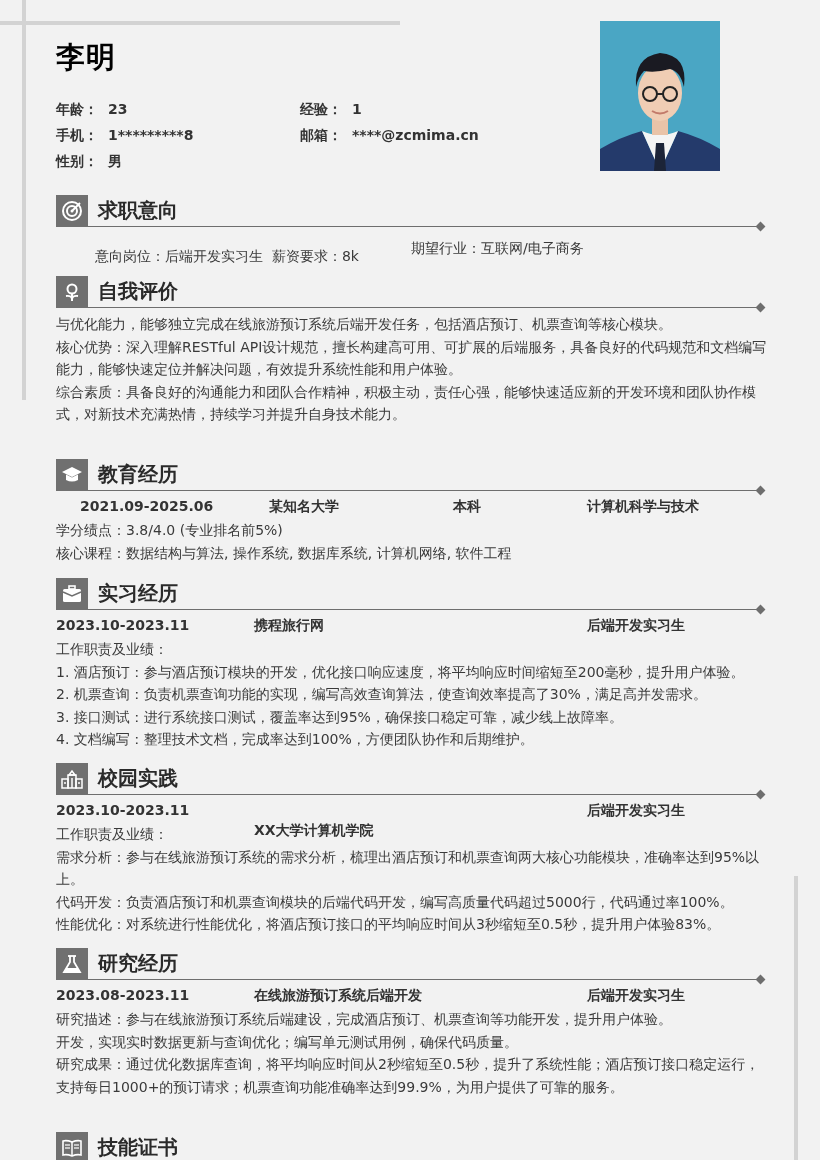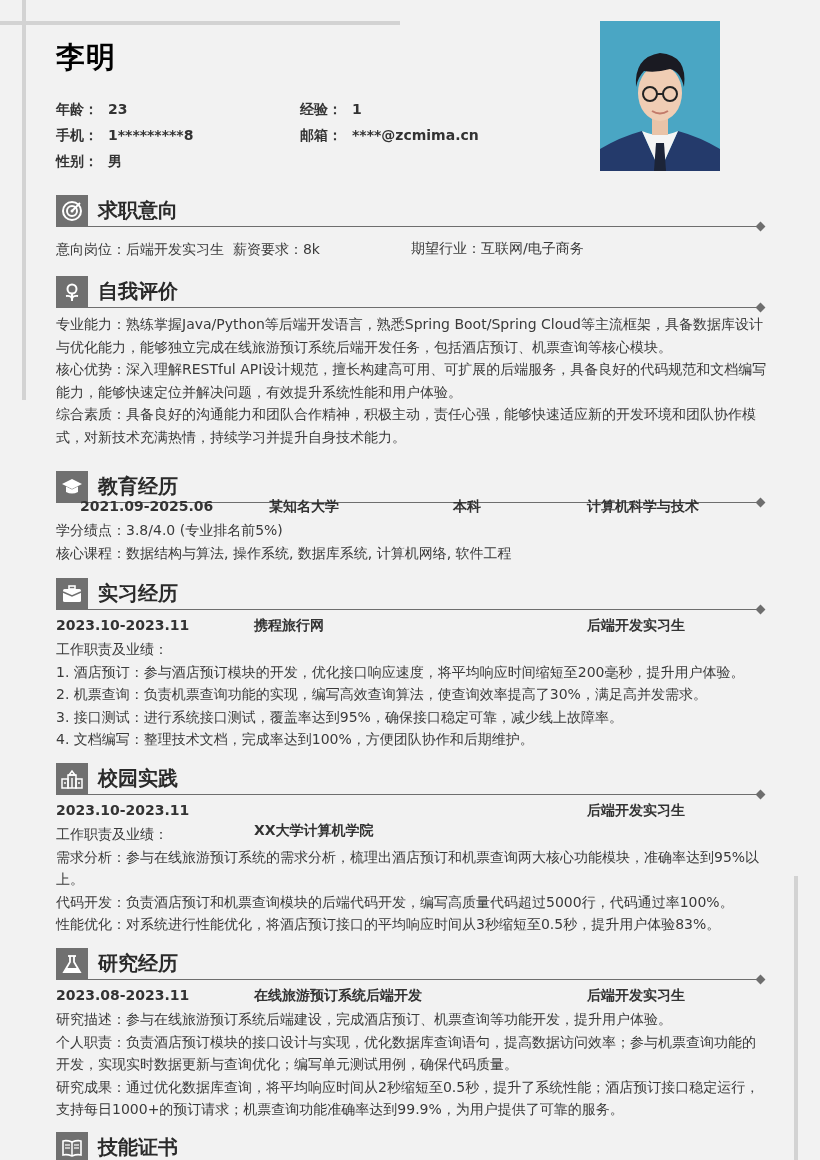--- a/index.html
+++ b/index.html
@@ -100,45 +100,44 @@
         <circle cx="11" cy="11" r="9" fill="none" stroke="#fff" stroke-width="2"></circle>
         <circle cx="11" cy="11" r="5" fill="none" stroke="#fff" stroke-width="2"></circle>
         <circle cx="11" cy="11" r="1.5" fill="#fff"></circle>
         <line x1="11" y1="11" x2="19" y2="3" stroke="#fff" stroke-width="2"></line>
       </svg>
   </div>
   <div class="title">求职意向</div>
   <div class="rule"></div>
   <div class="diamond"></div>
 </div>
-<div class="text" style="top:238px;width:300px;"><span>意向岗位：后端开发实习生</span>&nbsp;&nbsp;<span>薪资要求：8k</span></div>
+<div class="text" style="top:245px;width:300px;margin-left:39px;"><span>意向岗位：后端开发实习生</span>&nbsp;&nbsp;<span>薪资要求：8k</span></div>
 <div class="text" style="top:237px;left:411px;width:300px;">期望行业：互联网/电子商务</div>
 
 <div class="section-header" style="top:276px;">
   <div class="icon-box">
     <svg width="20" height="20" viewBox="0 0 20 20">
         <circle cx="10" cy="7" r="4.5" fill="none" stroke="#fff" stroke-width="2"></circle>
         <line x1="10" y1="11" x2="10" y2="19" stroke="#fff" stroke-width="2"></line>
         <path d="M4 14 Q10 13 10 18 Q10 13 16 14" fill="none" stroke="#fff" stroke-width="1.8"></path>
       </svg>
   </div>
   <div class="title">自我评价</div>
   <div class="rule"></div>
   <div class="diamond"></div>
 </div>
 <div class="text" style="top:313px;">
-  <div>专业能力：熟练掌握Java/Python等后端开发语言，熟悉Spring Boot/Spring Cloud等主流框架，具备数据库设计</div>
   <div>与优化能力，能够独立完成在线旅游预订系统后端开发任务，包括酒店预订、机票查询等核心模块。</div>
   <div>核心优势：深入理解RESTful API设计规范，擅长构建高可用、可扩展的后端服务，具备良好的代码规范和文档编写</div>
   <div>能力，能够快速定位并解决问题，有效提升系统性能和用户体验。</div>
   <div>综合素质：具备良好的沟通能力和团队合作精神，积极主动，责任心强，能够快速适应新的开发环境和团队协作模</div>
   <div>式，对新技术充满热情，持续学习并提升自身技术能力。</div>
 </div>
 
-<div class="section-header" style="top:471px;">
+<div class="section-header" style="top:459px;">
   <div class="icon-box">
     <svg width="22" height="20" viewBox="0 0 22 20">
         <path d="M1 7 L11 2 L21 7 L11 12 Z" fill="#fff"></path>
         <path d="M5 9.5 L5 15 Q11 18 17 15 L17 9.5 L11 12.5 Z" fill="#fff"></path>
       </svg>
   </div>
   <div class="title">教育经历</div>
   <div class="rule"></div>
   <div class="diamond"></div>
 </div>
@@ -211,21 +210,20 @@
   </div>
   <div class="title">研究经历</div>
   <div class="rule"></div>
   <div class="diamond"></div>
 </div>
 <div class="row-bold" style="left:56px;top:987px;">2023.08-2023.11</div>
 <div class="row-bold" style="left:254px;top:987px;">在线旅游预订系统后端开发</div>
 <div class="row-bold" style="left:587px;top:987px;">后端开发实习生</div>
 <div class="text" style="top:1008px;">
   <div>研究描述：参与在线旅游预订系统后端建设，完成酒店预订、机票查询等功能开发，提升用户体验。</div>
-  <div>个人职责：负责酒店预订模块的接口设计与实现，优化数据库查询语句，提高数据访问效率；参与机票查询功能的</div>
   <div>开发，实现实时数据更新与查询优化；编写单元测试用例，确保代码质量。</div>
   <div>研究成果：通过优化数据库查询，将平均响应时间从2秒缩短至0.5秒，提升了系统性能；酒店预订接口稳定运行，</div>
   <div>支持每日1000+的预订请求；机票查询功能准确率达到99.9%，为用户提供了可靠的服务。</div>
 </div>
 
 <div class="section-header" style="top:1132px;">
   <div class="icon-box">
     <svg width="20" height="18" viewBox="0 0 20 18">
         <path d="M1 2 Q5 1 10 3 Q15 1 19 2 L19 16 Q15 15 10 17 Q5 15 1 16 Z" fill="none" stroke="#fff" stroke-width="1.6"></path>
         <line x1="10" y1="3" x2="10" y2="17" stroke="#fff" stroke-width="1.5"></line>

